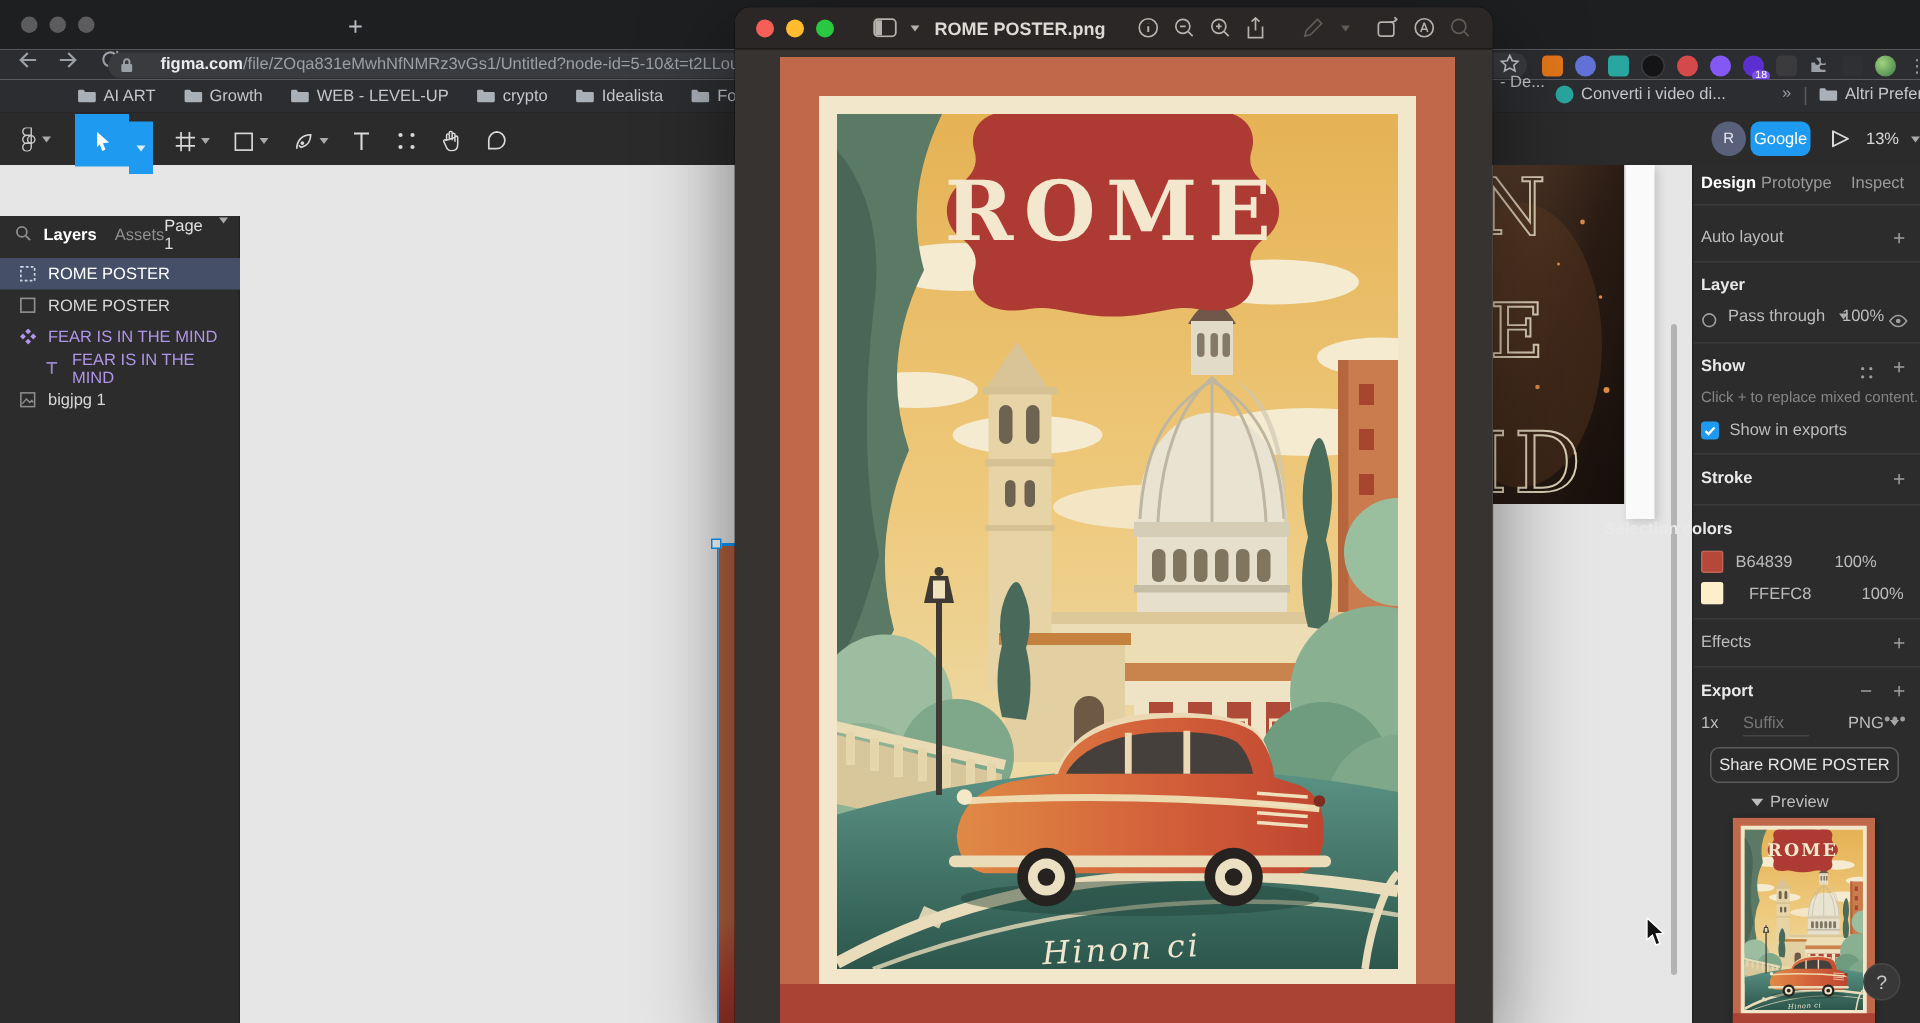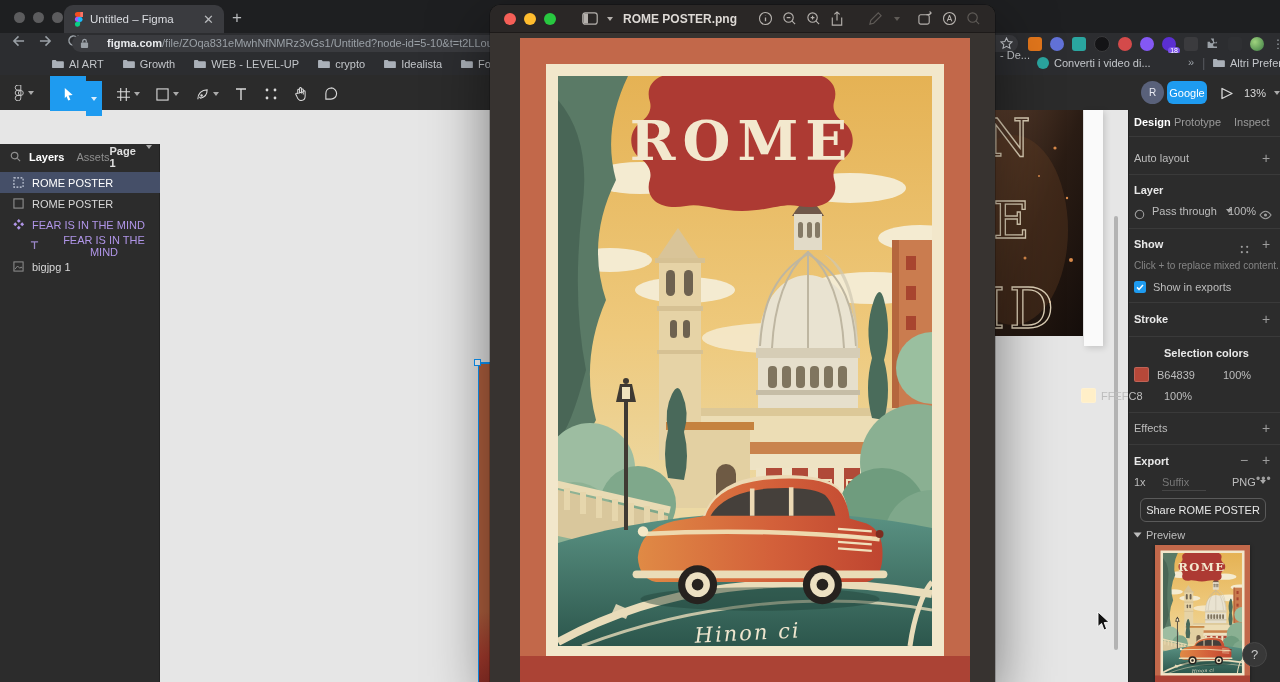--- a/index.html
+++ b/index.html
@@ -39,21 +39,21 @@
   .avatar{position:absolute;left:1141px;top:81px;width:23px;height:23px;border-radius:50%;background:#59617a;
           color:#e8eaf2;font-size:10px;display:flex;align-items:center;justify-content:center;}
   .zoomsel{position:absolute;left:1244px;top:81px;height:23px;display:flex;align-items:center;color:#d9d9d9;font-size:11px;gap:4px;}
 
   
   .lpanel{position:absolute;left:0;top:110px;width:160px;height:572px;background:#2c2c2c;border-right:1px solid #222;box-sizing:border-box;margin-top:34px;}
   .ltabs{position:absolute;left:0;top:0;width:160px;height:26px;display:flex;align-items:center;font-size:11px;}
   .lrow{position:absolute;left:0;width:160px;height:21px;display:flex;align-items:center;font-size:11px;color:#d8d8d8;box-sizing:border-box;}
   .lrow.sel{background:#454f68;color:#fff;}
   .licon{width:12px;height:12px;margin:0 8px 0 12px;display:inline-flex;align-items:center;justify-content:center;flex:none;}
-  .purple{color:#b095e8;text-align:center;}
+  .purple{color:#b095e8;}
 
   
   .rpanel{position:absolute;left:1128px;top:110px;width:152px;height:572px;background:#2c2c2c;border-left:1px solid #222;box-sizing:border-box;}
   .hr{position:absolute;left:1129px;width:151px;height:1px;background:#3a3a3a;}
   .rtxt{color:#e9e9e9;font-size:11px;font-weight:bold;}
   .rsub{color:#bdbdbd;font-size:11px;}
   .rplus{color:#9d9d9d;font-size:14px;line-height:1;}
   .swatch{width:13px;height:13px;border-radius:2px;display:inline-block;border:1px solid rgba(255,255,255,.15);}
   .exbtn{position:absolute;left:1140px;top:498px;width:124px;height:22px;border:1px solid #5a5a5a;border-radius:6px;
          color:#e6e6e6;font-size:11px;display:flex;align-items:center;justify-content:center;background:transparent;}
@@ -87,31 +87,20 @@
 </style>
 </head>
 <body>
 
 <div class="screen">
 
   <div class="tabbar">
     <span class="abs" style="left:14px;top:9px;">
       <span class="tdot"></span><span class="tdot"></span><span class="tdot"></span>
     </span>
-    <div class="tab">
-      <svg width="11" height="15" viewBox="0 0 12 17">
-        <path d="M3 3a3 3 0 013-3h3v5.6H6a3 3 0 01-3-2.6z" fill="#f24e1e"></path>
-        <path d="M6 0h3a3 3 0 010 5.6H6z" fill="#ff7262" transform="translate(3,0)"></path>
-        <path d="M3 8.5a3 3 0 013-3h3v5.7H6a3 3 0 01-3-2.7z" fill="#a259ff"></path>
-        <circle cx="9" cy="8.5" r="2.8" fill="#1abcfe"></circle>
-        <path d="M3 14a3 3 0 013-3h3v2.7a3 3 0 11-6 .3z" fill="#0acf83"></path>
-      </svg>
-      <span class="tab-title">Untitled – Figma</span>
-      <span class="tab-close">✕</span>
-    </div>
     <span class="newtab">+</span>
   </div>
 
   <div class="urlrow">
     <span class="navic" style="margin-left:12px;">
       <svg width="13" height="12" viewBox="0 0 14 12">
           <path d="M7 1L2 6l5 5M2 6h11" stroke="#9aa0a6" stroke-width="1.6" fill="none"></path>
         </svg>
       </span>
     <span class="navic">
@@ -321,21 +310,21 @@
 
   <div class="lpanel">
     <div class="ltabs">
       <span style="margin:0 8px 0 10px;">
         <svg width="11" height="11" viewBox="0 0 12 12">
             <circle cx="5" cy="5" r="3.6" fill="none" stroke="#8f8f8f" stroke-width="1.3"></circle>
             <path d="M8 8l3 3" stroke="#8f8f8f" stroke-width="1.3"></path>
           </svg></span>
       <span style="color:#fff;font-weight:bold;margin-right:12px;">Layers</span>
       <span style="color:#8f8f8f;">Assets</span>
-      <span style="margin-left:auto;margin-right:8px;color:#e0e0e0;display:inline-flex;align-items:flex-start;gap:4px;font-weight:bold;">
+      <span style="margin-left:auto;margin-right:8px;color:#e0e0e0;display:inline-flex;align-items:flex-start;gap:4px;">
         <span>Page 1</span>
           <span class="chev"></span>
         </span>
     </div>
     <div class="lrow sel" style="top:28px;">
       <span class="licon">
         <svg width="11" height="11" viewBox="0 0 12 12">
             <rect x="1" y="1" width="10" height="10" fill="none" stroke="#cfd6e4" stroke-width="1.2" stroke-dasharray="2 1.6"></rect>
           </svg>
         </span>
@@ -423,27 +412,27 @@
         </svg>
       </span>
     <span class="rsub">Show in exports</span>
     </span>
   <div class="hr" style="top:302px;"></div>
 
   <span class="abs rtxt" style="left:1134px;top:313px;">Stroke</span>
   <span class="abs rplus" style="left:1262px;top:312px;">+</span>
   <div class="hr" style="top:336px;"></div>
 
-  <span class="abs rtxt" style="left:1164px;top:347px;">Selection colors</span>
+  <span class="abs rtxt" style="left:1070px;top:347px;">Selection colors</span>
   <span class="abs flex" style="left:1134px;top:367px;gap:8px;">
     <span class="swatch" style="background:#B64839;"></span>
     <span class="rsub" style="width:58px;">B64839</span>
     <span class="rsub">100%</span>
     </span>
-  <span class="abs flex" style="left:1081px;top:388px;gap:5px;">
+  <span class="abs flex" style="left:1134px;top:388px;gap:17px;">
     <span class="swatch" style="background:#FFEFC8;"></span>
     <span class="rsub" style="width:58px;">FFEFC8</span>
     <span class="rsub">100%</span>
     </span>
   <div class="hr" style="top:412px;"></div>
 
   <span class="abs rsub" style="left:1134px;top:422px;">Effects</span>
   <span class="abs rplus" style="left:1262px;top:421px;">+</span>
   <div class="hr" style="top:444px;"></div>
 
@@ -452,21 +441,21 @@
   <span class="abs rplus" style="left:1262px;top:453px;">+</span>
   <span class="abs rsub" style="left:1134px;top:476px;">1x</span>
   <input class="suffix-in" placeholder="Suffix" style="">
   <span class="abs rsub flex" style="left:1232px;top:476px;gap:0;">
     <span>PNG</span>
       <span class="chev"></span>
     </span>
   <span class="abs" style="left:1256px;top:472px;color:#9d9d9d;font-size:12px;letter-spacing:1px;">•••</span>
   <div class="exbtn">Share ROME POSTER</div>
 
-  <span class="abs flex" style="left:1135px;top:529px;gap:6px;">
+  <span class="abs flex" style="left:1169px;top:529px;gap:6px;">
     <span style="width:0;height:0;border-top:4px solid transparent;border-bottom:4px solid transparent;border-left:5px solid #bdbdbd;transform:rotate(90deg);display:inline-block;"></span>
     <span class="rsub">Preview</span>
     </span>
   <div class="abs" style="left:1155px;top:545px;width:95px;height:137px;overflow:hidden;box-shadow:0 1px 4px rgba(0,0,0,.4);">
     <svg width="95" height="137" viewBox="0 0 450 650" preserveAspectRatio="xMidYMin slice">
         <use href="#posterArt"></use>
       </svg>
   </div>
   <div class="helpbtn">?</div>
 

